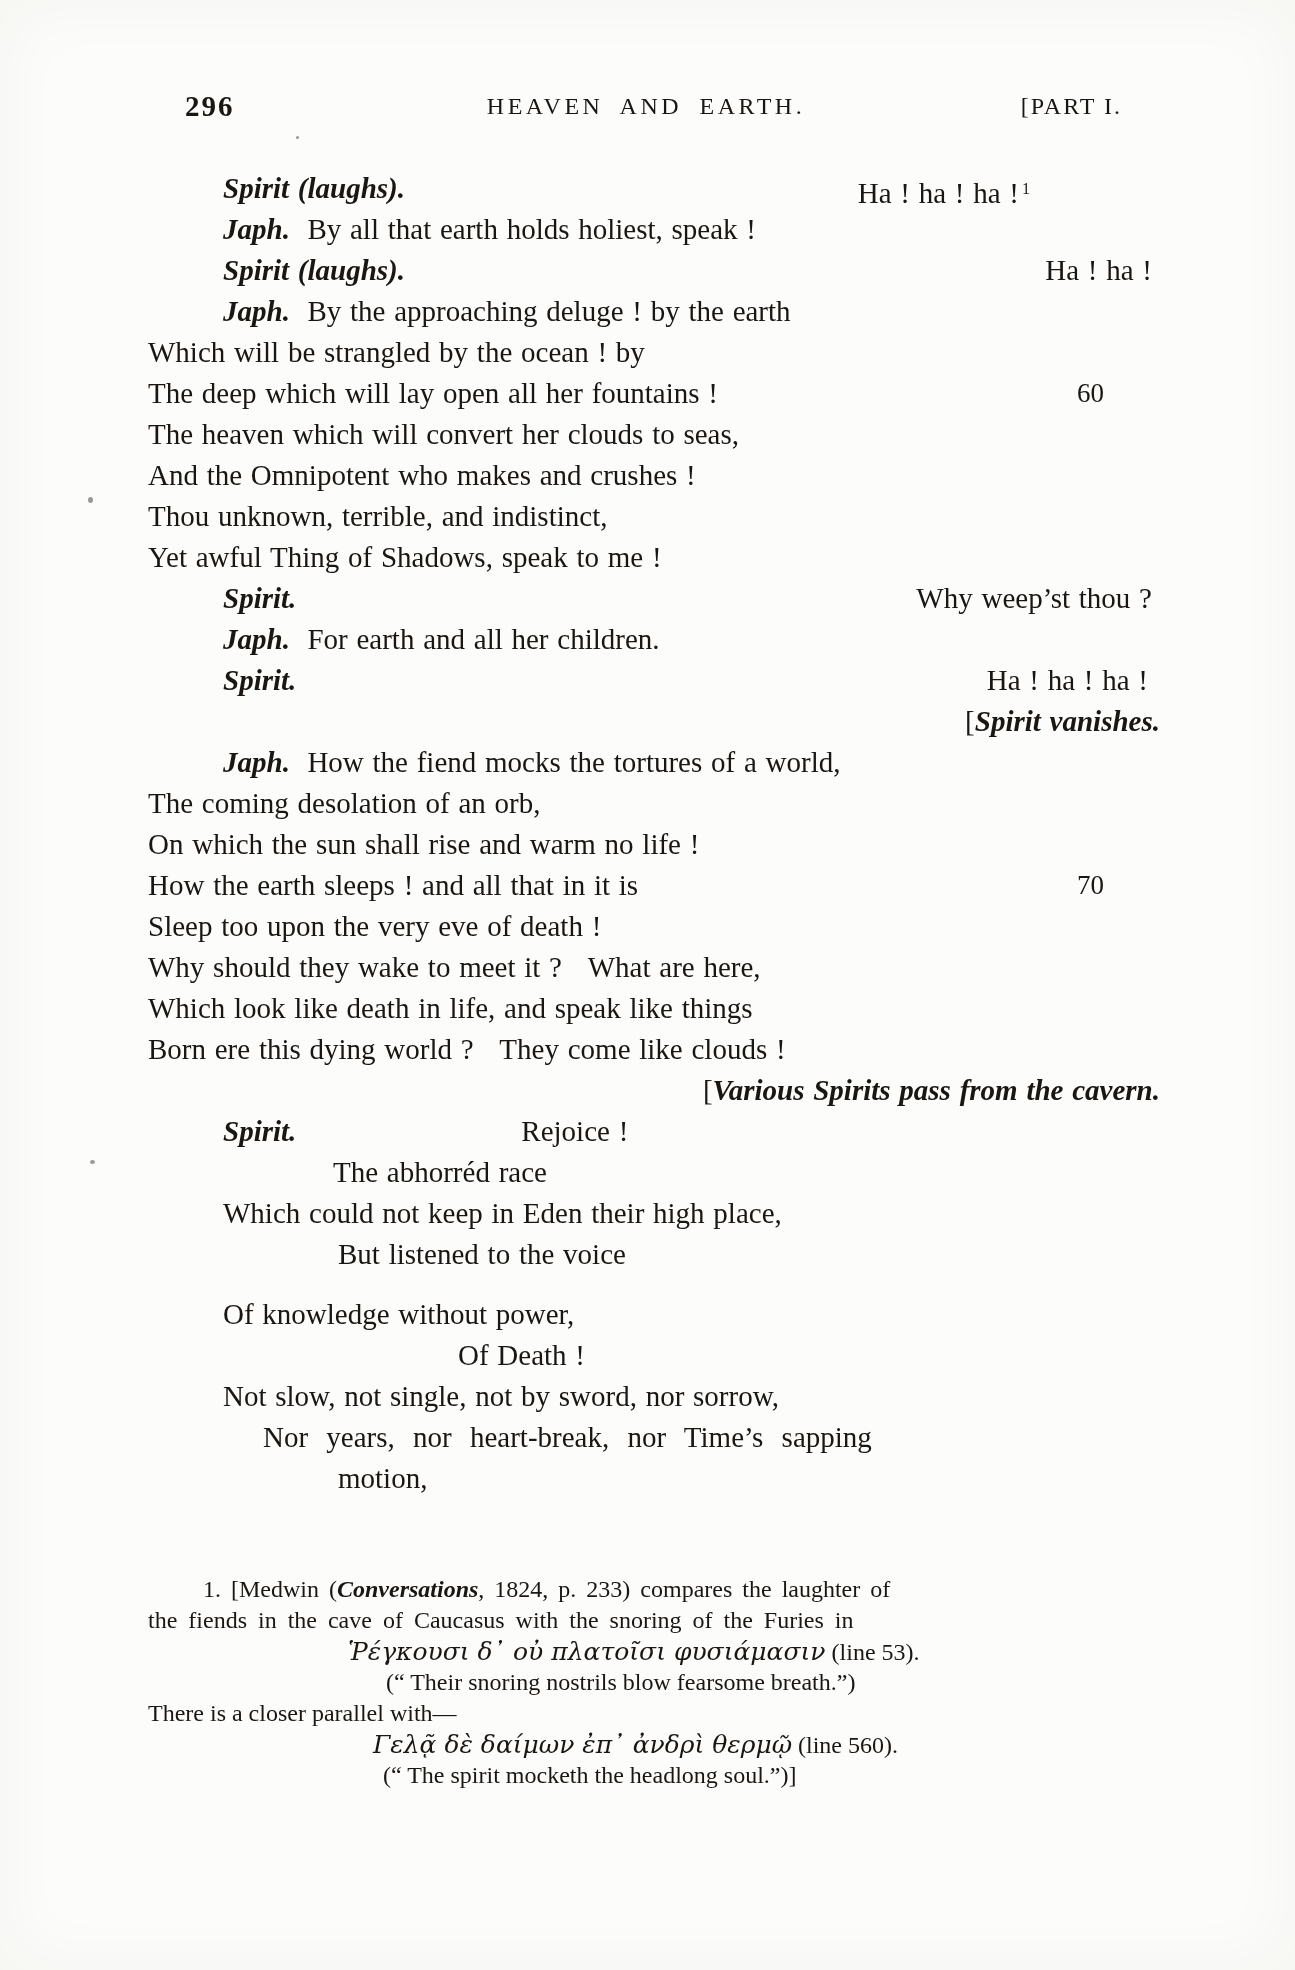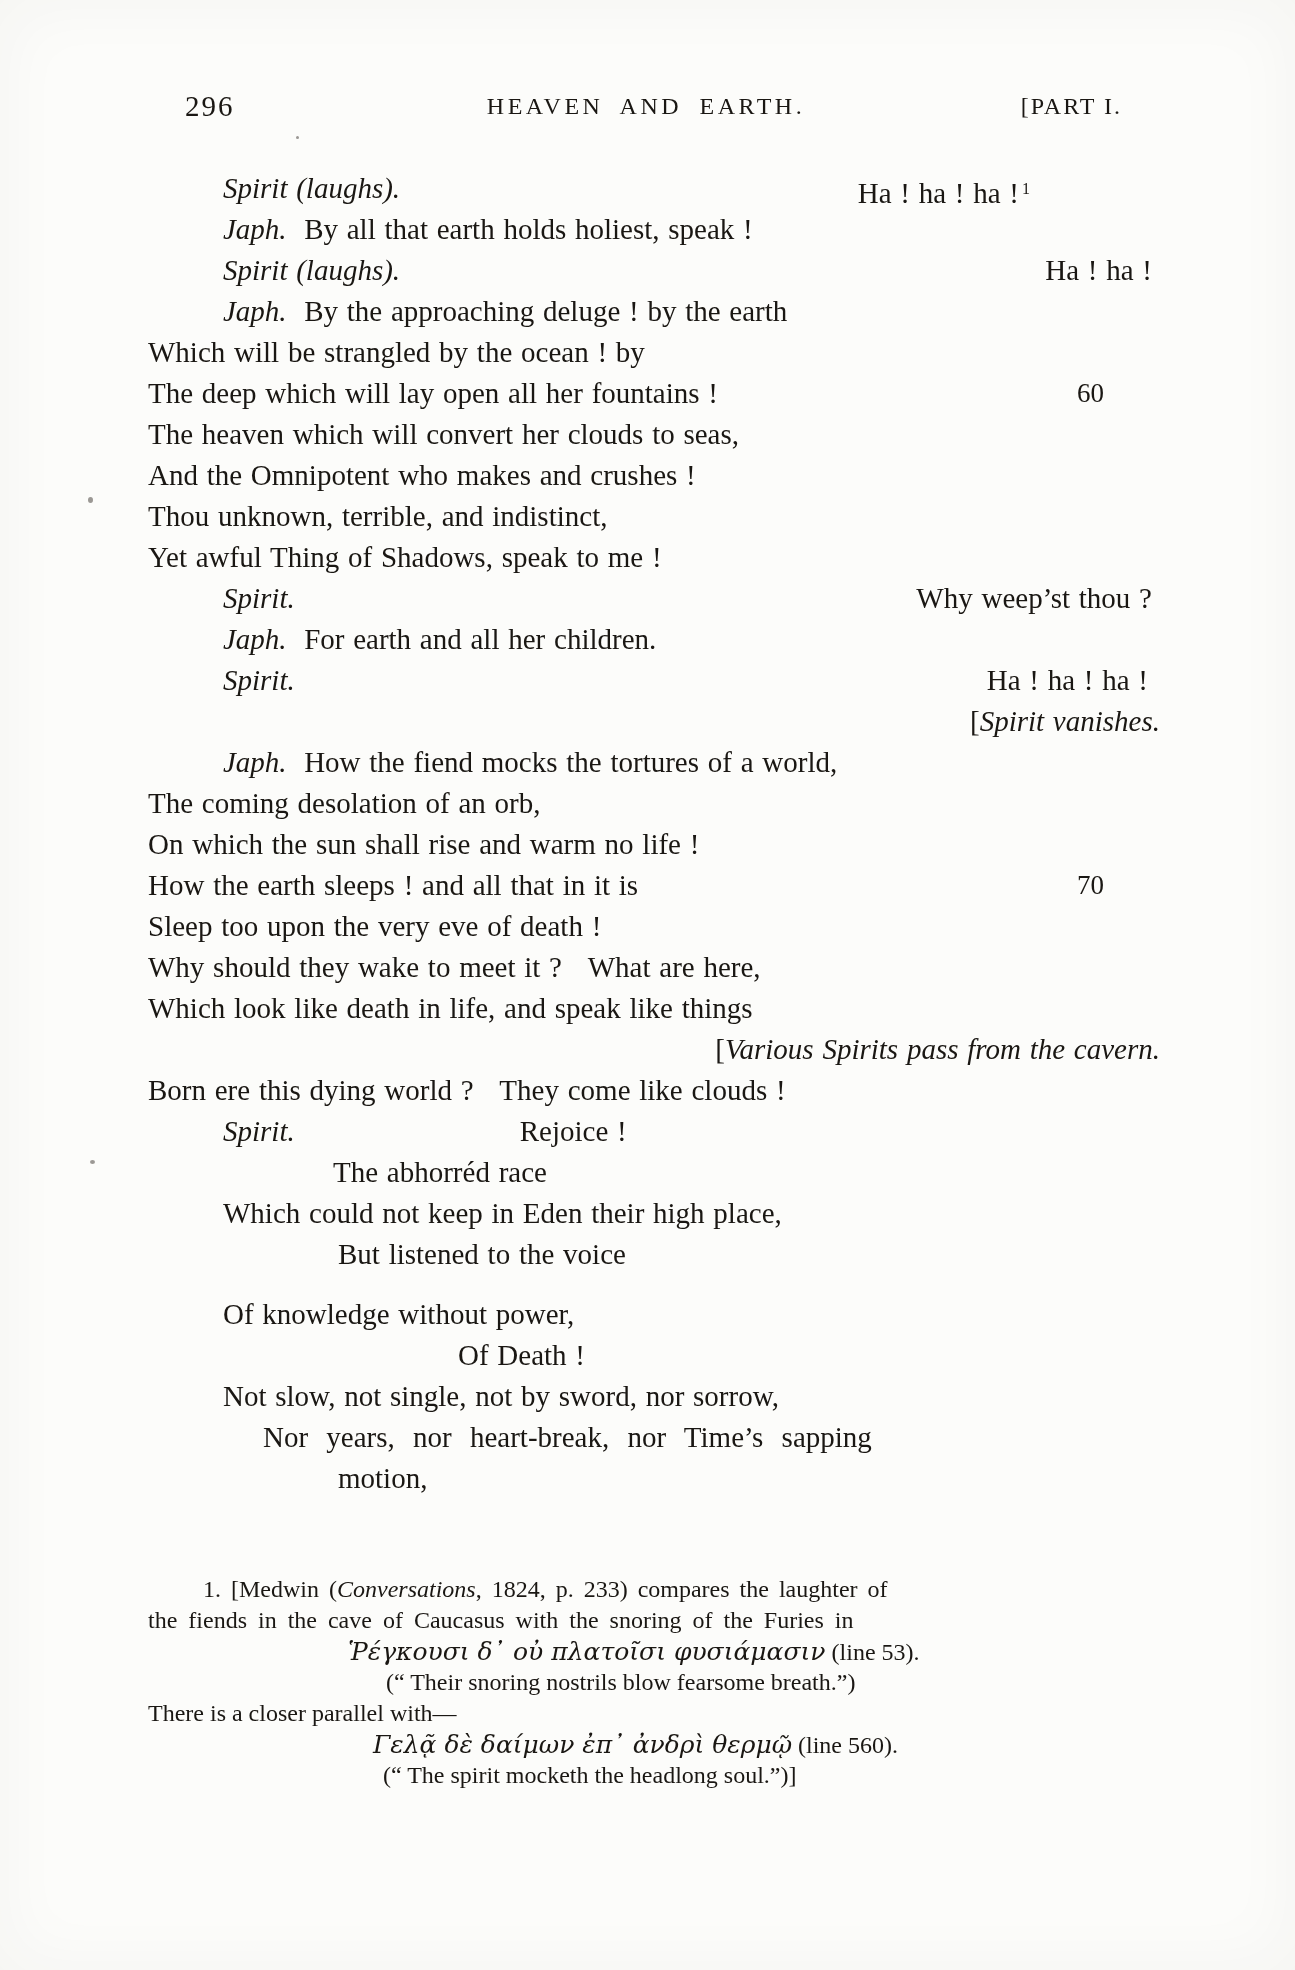--- a/index.html
+++ b/index.html
@@ -12,40 +12,40 @@
     font-family:"Liberation Serif","DejaVu Serif",serif;
     overflow:hidden;
     box-shadow:inset 0 0 70px rgba(60,50,30,0.04);
   }
   
   .header {
     position:absolute; top:90px; left:148px; width:1012px; height:36px;
   }
   .pagenum {
     position:absolute; left:37px; top:0;
-    font-size:29px; letter-spacing:2px;
+    font-size:29px; letter-spacing:2px;font-weight:bold;
   }
   .title {
     position:absolute; left:0; right:16px; top:3px;
     text-align:center; font-size:24px; letter-spacing:3.5px; word-spacing:8px;
   }
   .part {
     position:absolute; right:38px; top:3px;
     font-size:24px; letter-spacing:2px;
   }
   
   .poem {
     position:absolute; top:168px; left:148px; width:1012px;
     font-size:29px; word-spacing:1.5px;
   }
   .line {
     position:relative; height:41px; line-height:41px;
     white-space:pre;
   }
-  .seg.italic { font-style:italic; }
+  .seg.italic { font-style:italic;font-weight:bold; }
   .seg.sup { font-size:16px; vertical-align:9px; margin-left:3px; }
   .gap { display:inline-block; height:1px; }
   .right { position:absolute; top:0; line-height:41px; white-space:pre; }
   .lineno {
     position:absolute; right:56px; top:0; line-height:41px;
     font-size:27px;
   }
   
   .footnote {
     position:absolute; top:1574px; left:148px; width:1012px;
@@ -85,22 +85,22 @@
       <div class="line" style="padding-left: 75px;"><span class="seg italic">Japh.</span><span class="seg">  For earth and all her children.</span></div>
       <div class="line" style="padding-left: 75px;"><span class="seg italic">Spirit.</span><span class="right" style="right: 12px;"><span class="seg">Ha ! ha ! ha !</span></span></div>
       <div class="line"><span class="right" style="right: 0px;"><span class="seg">[</span><span class="seg italic">Spirit vanishes.</span></span></div>
       <div class="line" style="padding-left: 75px;"><span class="seg italic">Japh.</span><span class="seg">  How the fiend mocks the tortures of a world,</span></div>
       <div class="line"><span class="seg">The coming desolation of an orb,</span></div>
       <div class="line"><span class="seg">On which the sun shall rise and warm no life !</span></div>
       <div class="line"><span class="seg">How the earth sleeps ! and all that in it is</span><span class="lineno">70</span></div>
       <div class="line"><span class="seg">Sleep too upon the very eve of death !</span></div>
       <div class="line"><span class="seg">Why should they wake to meet it ?   What are here,</span></div>
       <div class="line"><span class="seg">Which look like death in life, and speak like things</span></div>
+      <div class="line"><span class="seg">Born ere this dying world ?   They come like clouds !</span></div>
       <div class="line"><span class="right" style="right: 0px;"><span class="seg">[</span><span class="seg italic">Various Spirits pass from the cavern.</span></span></div>
-      <div class="line"><span class="seg">Born ere this dying world ?   They come like clouds !</span></div>
       <div class="line" style="padding-left: 75px;"><span class="seg italic">Spirit.</span><span class="gap" style="width: 225px;"></span><span class="seg">Rejoice !</span></div>
       <div class="line" style="padding-left: 185px;"><span class="seg">The abhorréd race</span></div>
       <div class="line" style="padding-left: 75px;"><span class="seg">Which could not keep in Eden their high place,</span></div>
       <div class="line" style="padding-left: 190px;"><span class="seg">But listened to the voice</span></div>
       <div class="line" style="padding-left: 75px; margin-top: 19px;"><span class="seg">Of knowledge without power,</span></div>
       <div class="line" style="padding-left: 310px;"><span class="seg">Of Death !</span></div>
       <div class="line" style="padding-left: 75px;"><span class="seg">Not slow, not single, not by sword, nor sorrow,</span></div>
       <div class="line" style="padding-left: 115px; word-spacing: 11px;"><span class="seg">Nor years, nor heart-break, nor Time’s sapping</span></div>
       <div class="line" style="padding-left: 190px;"><span class="seg">motion,</span></div>
     </div>

